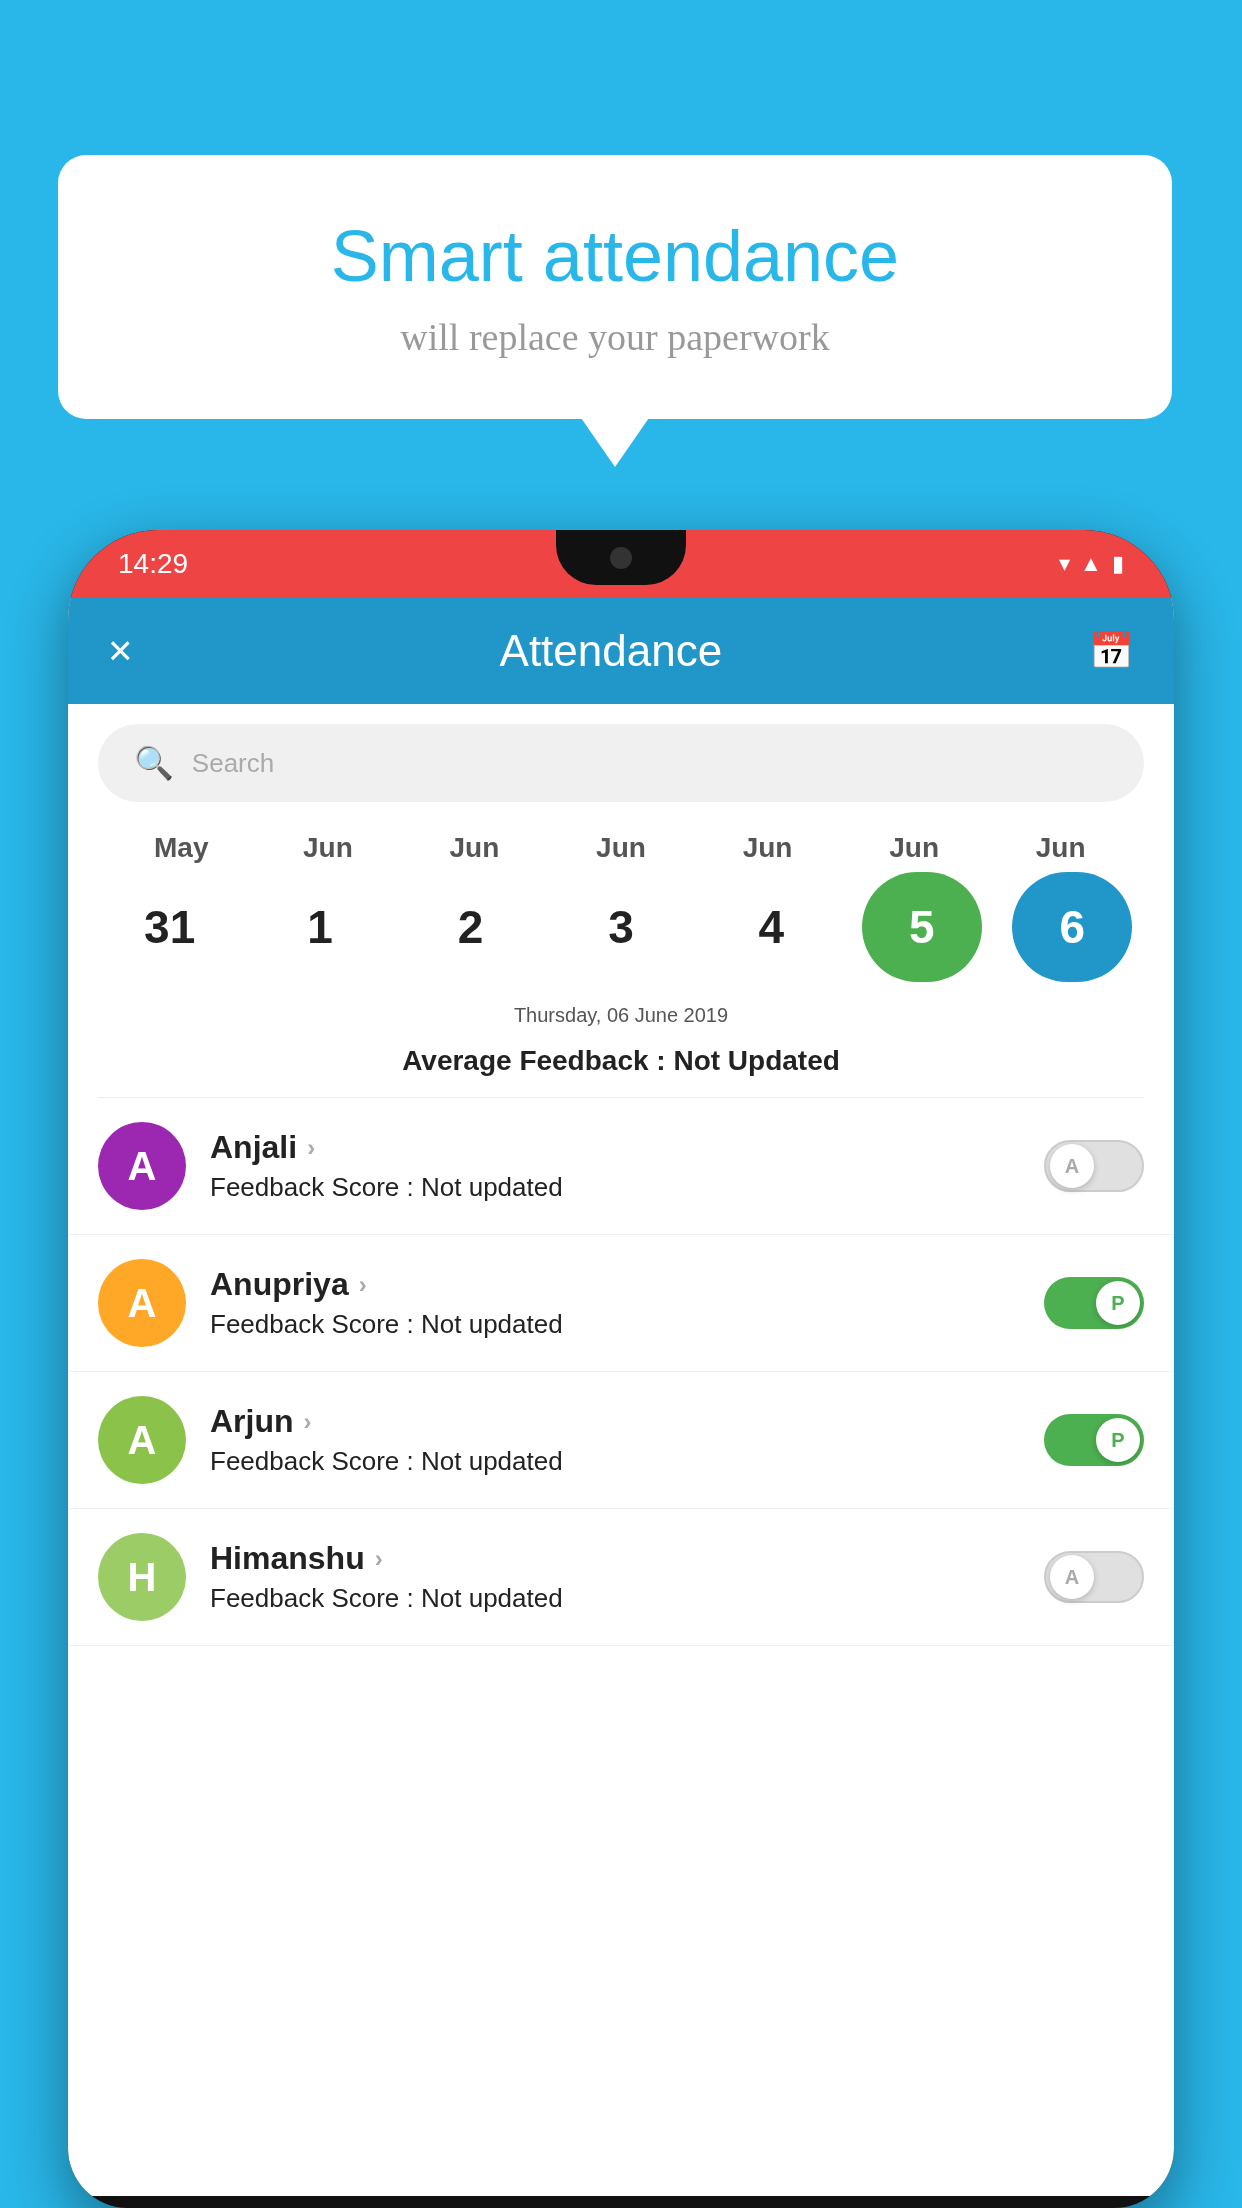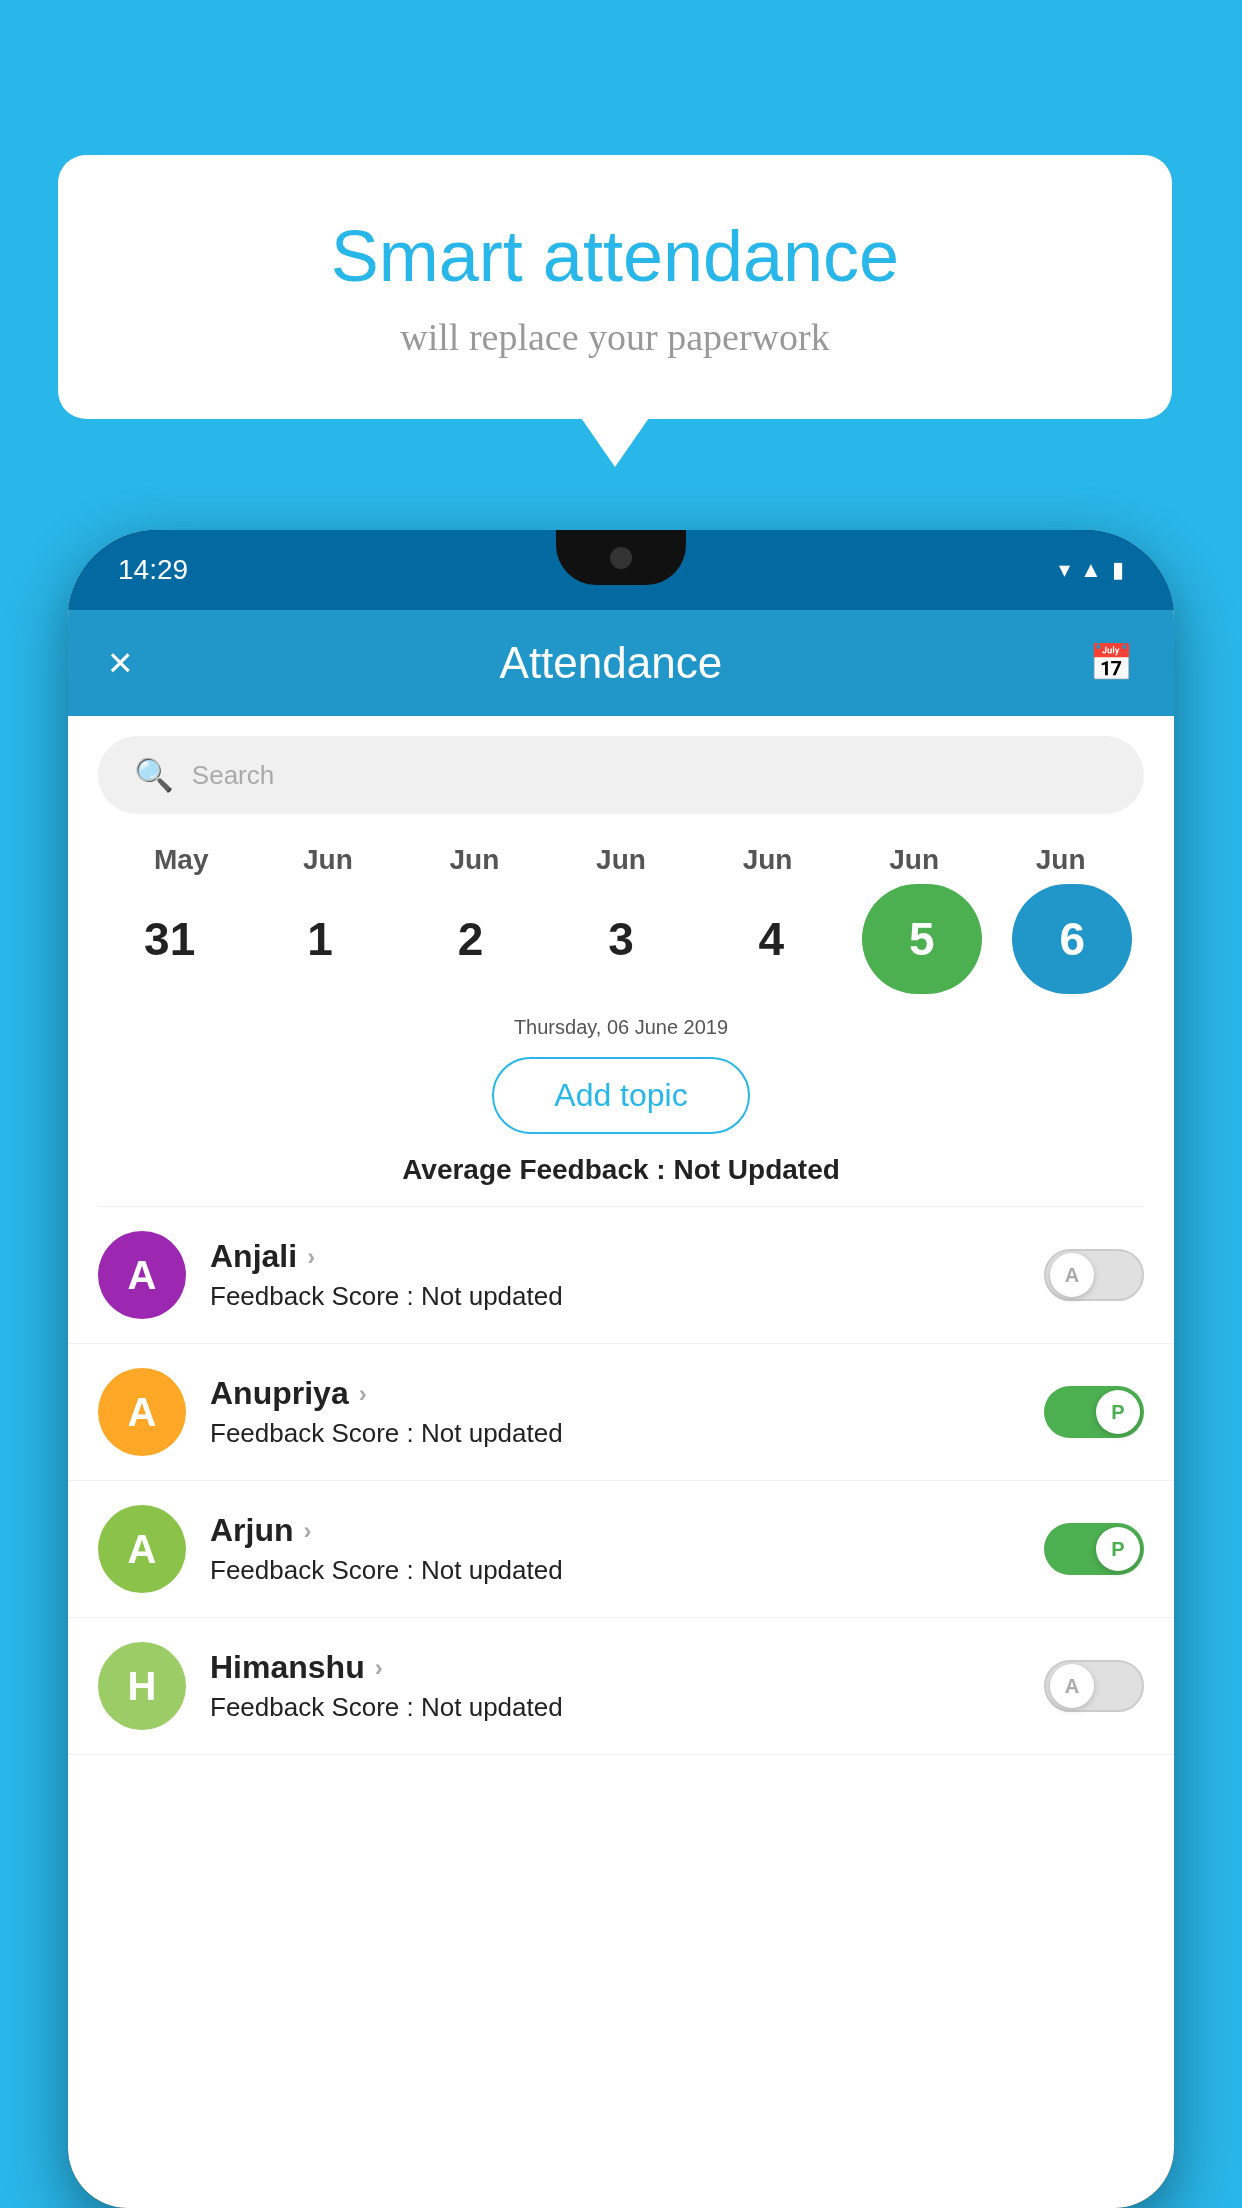--- a/index.html
+++ b/index.html
@@ -61,22 +61,22 @@
       bottom: 0px;
       background: #111;
       border-radius: 90px 90px 60px 60px;
       padding: 0;
       overflow: hidden;
       box-shadow: 0 20px 60px rgba(0,0,0,0.4);
     }
 
     
     .phone-top-bar {
-      background: #0369a1;
-      height: 80px;
+      background: #ef4444;
+      height: 68px;
       position: relative;
       display: flex;
       align-items: center;
       justify-content: space-between;
       padding: 11px 50px;
     }
 
     .phone-time {
       color: white;
       font-size: 28px;
@@ -414,21 +414,20 @@
         <div class="cal-day">2</div>
         <div class="cal-day">3</div>
         <div class="cal-day">4</div>
         <div class="cal-day green">5</div>
         <div class="cal-day blue">6</div>
       </div>
     </div>
 
     <div class="date-label">Thursday, 06 June 2019</div>
 
-    <div class="add-topic-btn">Add topic</div>
 
     <div class="avg-feedback">
       <span>Average Feedback :</span>
       <span>Not Updated</span>
     </div>
 
     <div class="divider"></div>
 
     <div class="student-list">
 

